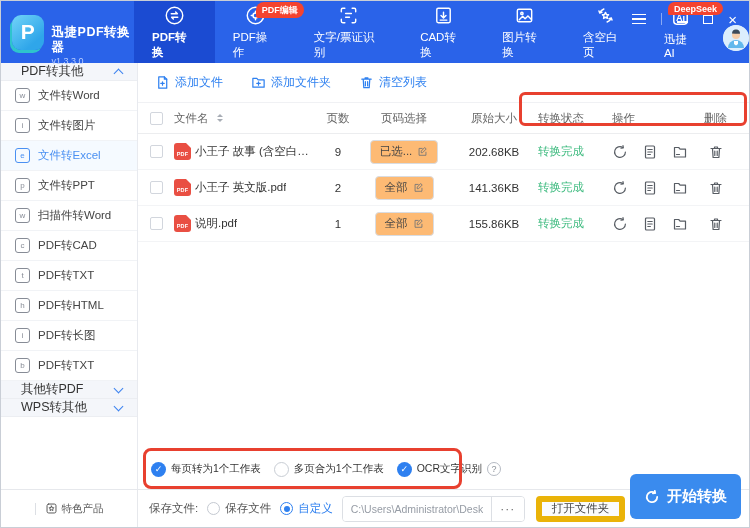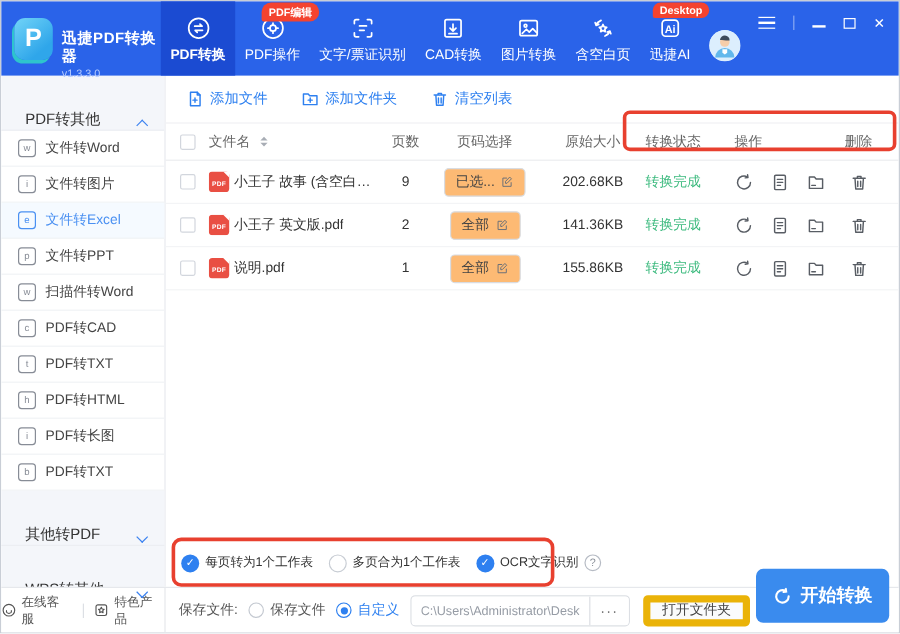--- a/index.html
+++ b/index.html
@@ -8,41 +8,41 @@
   .window { position:relative; width:750px; height:528px; border:1px solid #c9ced6; background:#fff; overflow:hidden; display:flex; flex-direction:column; }
 
   
   .topbar { height:62px; background:#2a63e9; display:flex; align-items:stretch; flex-shrink:0; position:relative; }
   .logo-area { width:133px; display:flex; align-items:center; padding-left:11px; gap:8px; flex-shrink:0; }
   .logo-badge { width:35px; height:35px; border-radius:9px; background:linear-gradient(140deg,#72d4f8 0%,#2fa6ea 75%); box-shadow:-2px 3px 0 0 #2ec4cd; color:#fff; font-weight:bold; font-size:21px; display:flex; align-items:center; justify-content:center; }
   .logo-text { display:flex; flex-direction:column; line-height:1.25;margin-top:28px; }
   .app-title { color:#fff; font-size:12.5px; font-weight:bold; letter-spacing:.5px; }
   .app-version { color:#b7cdff; font-size:9px; }
   .tabs { display:flex; align-items:stretch; }
-  .tab { position:relative; display:flex; flex-direction:column; align-items:center; justify-content:center; gap:3px; padding:0 8px; color:#fff; font-size:11.5px; cursor:pointer; }
+  .tab { position:relative; display:flex; flex-direction:column; align-items:center; justify-content:center; gap:3px; padding:0 18px; color:#fff; font-size:11.5px; cursor:pointer; }
   .tab.active { background:#1b4bd2; font-weight:bold; }
   .nav-icon { width:23px; height:23px; }
   .nav-icon svg { width:100%; height:100%; stroke:#fff; fill:none; stroke-width:1.5; stroke-linecap:round; stroke-linejoin:round; }
   .tab-badge { position:absolute; top:1px; right:-8px; background:#f4432f; color:#fff; font-size:9px; font-weight:bold; padding:1.5px 6px; border-radius:8px 8px 8px 2px; white-space:nowrap; z-index:5; }
   .avatar { width:26px; height:26px; border-radius:50%; background:#dceefd; margin:auto 0 12px 8px; overflow:hidden; flex-shrink:0; }
   .win-controls { position:absolute; right:12px; top:11px; display:flex; align-items:center; gap:15px; }
   .wc { color:#fff; display:flex; align-items:center; justify-content:center; height:14px; cursor:pointer; }
   .hamburger { display:flex; flex-direction:column; gap:3px; }
   .hamburger i { display:block; width:14px; height:1.6px; background:#fff; }
   .wc-sep { width:1px; height:12px; background:rgba(255,255,255,.45); }
   .min-glyph { width:11px; height:1.8px; background:#fff; margin-top:6px; }
   .max-glyph { width:10px; height:9px; border:1.6px solid #fff; }
   .close-glyph { font-size:15px; line-height:1; }
 
   
   .body-row { flex:1; display:flex; min-height:0; }
 
   
   .sidebar { width:137px; border-right:1px solid #e8eaef; display:flex; flex-direction:column; flex-shrink:0; background:#fff; }
-  .side-section { height:46px; background:#f4f6fa; display:flex; align-items:flex-end; justify-content:space-between; padding:0 15px 0 20px; font-size:12.5px; color:#333; border-bottom:1px solid #eceef2; cursor:pointer; flex-shrink:0; }
+  .side-section { height:18px; background:#f4f6fa; display:flex; align-items:center; justify-content:space-between; padding:0 15px 0 20px; font-size:12.5px; color:#333; border-bottom:1px solid #eceef2; cursor:pointer; flex-shrink:0; }
   .chev { width:7px; height:7px; border-right:1.6px solid #3b82f0; border-bottom:1.6px solid #3b82f0; }
   .chev.up { transform:rotate(-135deg); margin-top:4px; }
   .chev.down { transform:rotate(45deg); margin-bottom:3px; }
   .side-item { height:30px; display:flex; align-items:center; gap:8px; padding-left:14px; font-size:11.5px; color:#444; border-bottom:1px solid #f1f3f6; cursor:pointer; flex-shrink:0; }
   .side-item.active { color:#4a90f2; background:#f5faff; }
   .doc-ic { width:15px; height:15px; border:1.3px solid #878c96; border-radius:3px; display:flex; align-items:center; justify-content:center; font-size:8px; color:#878c96; flex-shrink:0; }
   .side-item.active .doc-ic { border-color:#4a90f2; color:#4a90f2; }
 
   
   .main { flex:1; position:relative; display:flex; flex-direction:column; min-width:0; }
@@ -174,21 +174,21 @@
       <div class="tab">
         <span class="nav-icon">
           <svg viewBox="0 0 24 24">
               <path d="M6 9.5a7.5 7.5 0 0 1 4.3-4.3M5.2 7.2L6 9.5l2.3-.8M18 14.5a7.5 7.5 0 0 1-4.3 4.3M18.8 16.8L18 14.5l-2.3.8"></path>
               <path d="M12 8.8l1 2.1 2.2.3-1.6 1.6.4 2.2-2-1.1-2 1.1.4-2.2-1.6-1.6 2.2-.3z"></path>
             </svg>
         </span>
         <span>含空白页</span>
       </div>
       <div class="tab">
-        <span class="tab-badge">Desktop</span>
+        <span class="tab-badge">DeepSeek</span>
         <span class="nav-icon">
           <svg viewBox="0 0 24 24">
               <rect x="5" y="5" width="14" height="14" rx="3"></rect>
               <text x="12" y="15.8" text-anchor="middle" font-size="9.5" font-weight="bold" fill="#fff" stroke="none">Ai</text>
             </svg>
         </span>
         <span>迅捷AI</span>
       </div>
     </div>
 
@@ -456,27 +456,20 @@
           <span class="ck on">✓</span>
           <span>OCR文字识别</span>
           <span class="help">?</span>
         </span>
       </div>
     </div>
   </div>
 
   <div class="footer">
     <div class="footer-left">
-      <span class="f-item">
-        <svg viewBox="0 0 16 16">
-            <circle cx="8" cy="8" r="6"></circle>
-            <path d="M5.5 8.5v1.5M10.5 8.5v1.5M6.5 10.8c1 .8 2 .8 3 0"></path>
-          </svg>
-        <span>在线客服</span>
-      </span>
       <span class="f-sep"></span>
       <span class="f-item">
         <svg viewBox="0 0 16 16">
             <rect x="2.5" y="2.5" width="11" height="11" rx="2"></rect>
             <path d="M8 5l.9 1.8 2 .3-1.4 1.4.3 2L8 9.6l-1.8.9.3-2-1.4-1.4 2-.3z"></path>
           </svg>
         <span>特色产品</span>
       </span>
     </div>
 

